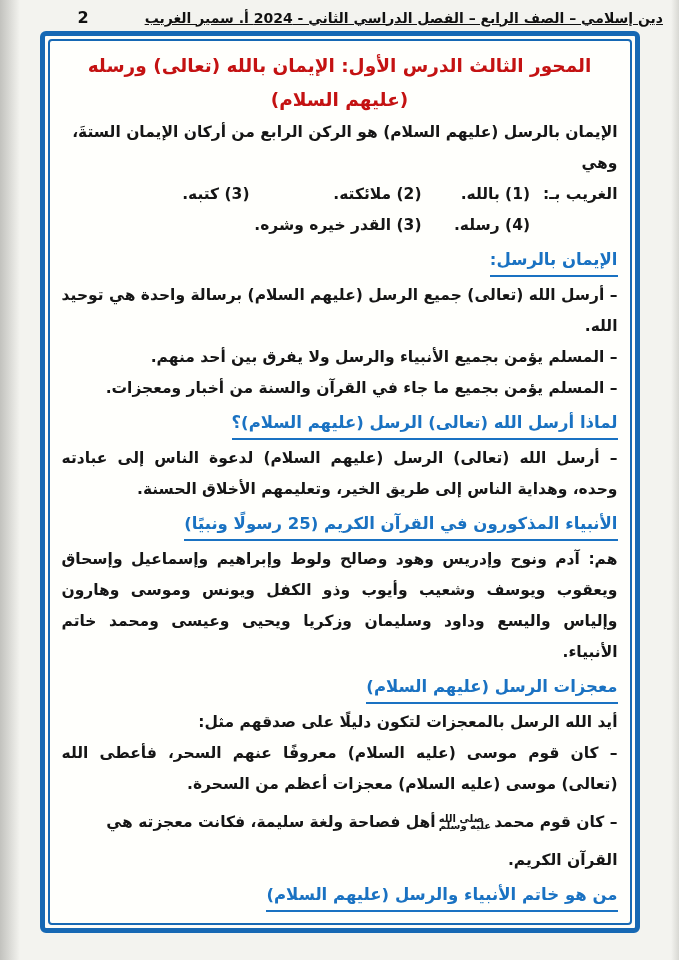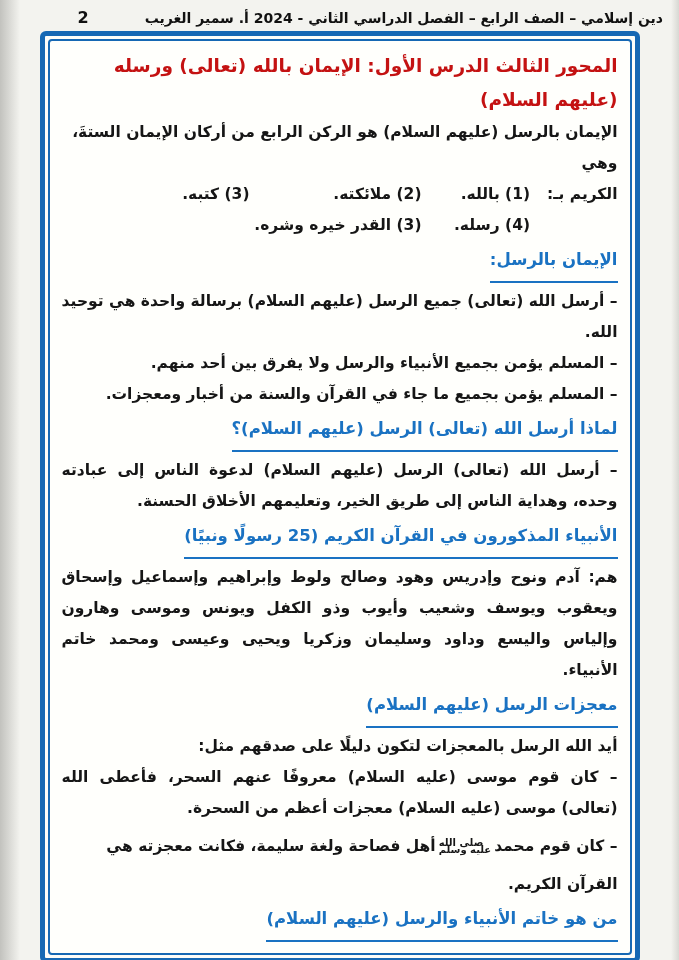--- a/index.html
+++ b/index.html
@@ -23,21 +23,21 @@
     pointer-events:none;
   }
 
   .runner{
     direction:rtl;
     display:flex;align-items:center;
     padding:8px 16px 2px 0;
     font-size:14px;
     color:#111;
   }
-  .runner .runner-text{white-space:nowrap;}
+  .runner .runner-text{white-space:nowrap;text-decoration:underline;}
   .runner .pagenum{margin-right:56px;font-size:16px;}
 
   .frame-outer{
     direction:rtl;
     width:600px;
     margin:2px auto 0 auto;
     border:5px solid #1668b4;
     border-radius:6px;
     padding:3px;
     background:#fdfdf9;
@@ -48,20 +48,21 @@
     border-radius:4px;
     padding:6px 12px 8px 12px;
     background:#fffffc;
     min-height:846px;
     box-sizing:border-box;
   }
 
   .doc-title{
     color:#c41212;
     font-size:18.5px;
+    text-align:center;
     line-height:34px;
     margin-top:2px;
   }
 
   .body-text{font-size:15.5px;line-height:31px;text-align:right;}
   .just{text-align:justify;}
 
   .pillars{
     display:grid;
     grid-template-columns:196px 172px auto;
@@ -69,21 +70,21 @@
   }
   .pillars .lead{display:inline-block;width:82px;}
   .pillars .lead-pad{display:inline-block;width:82px;}
 
   .sec-heading{
     display:inline-block;
     color:#1a72c2;
     font-size:16.5px;
     line-height:28px;
     border-bottom:2px solid #1a72c2;
-    padding-bottom:7px;
+    padding-bottom:1px;
     margin:5px 0 3px 0;
   }
 
   .pbuh{
     display:inline-block;
     font-size:10px;
     line-height:6.5px;
     text-align:left;
     vertical-align:-2px;
     margin:16px 3px;
@@ -103,21 +104,21 @@
 
 <div class="frame-outer">
   <div class="frame-inner">
 
     <div class="doc-title">المحور الثالث الدرس الأول: الإيمان بالله (تعالى) ورسله (عليهم السلام)</div>
 
     <div class="body-text">الإيمان بالرسل (عليهم السلام) هو الركن الرابع من أركان الإيمان الستةَ، وهي</div>
 
     <div class="pillars">
       <div>
-        <span class="lead">الكريم بـ:</span>
+        <span class="lead">الغريب بـ:</span>
         <span>(1) بالله.</span>
       </div>
       <div>(2) ملائكته.</div>
       <div>(3) كتبه.</div>
       <div>
         <span class="lead-pad"></span>
         <span>(4) رسله.</span>
       </div>
       <div>(3) القدر خيره وشره.</div>
     </div>

